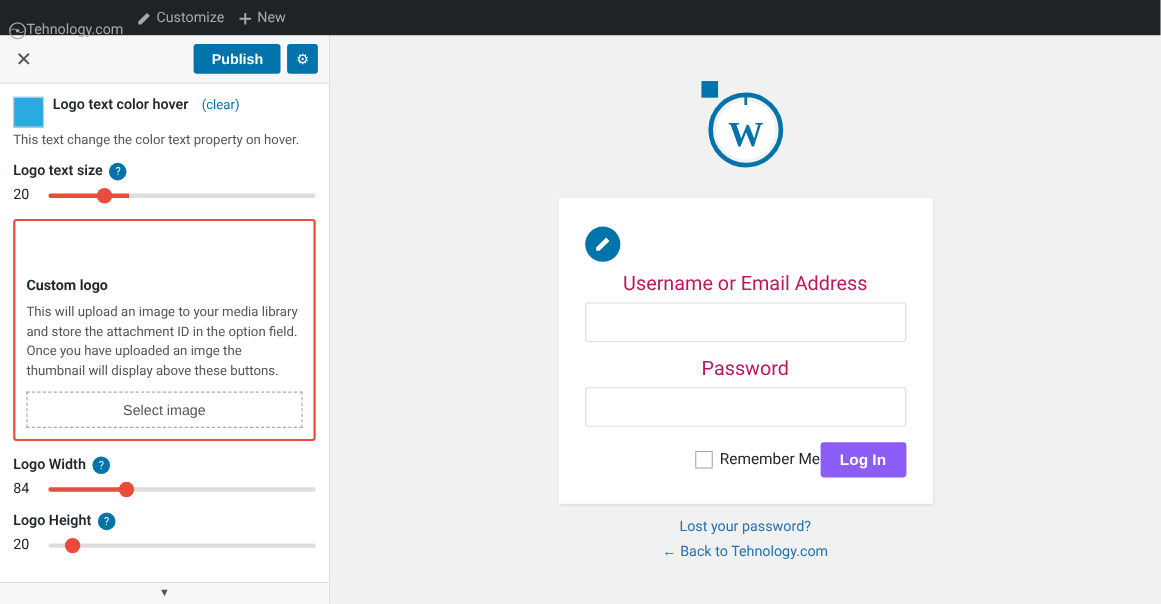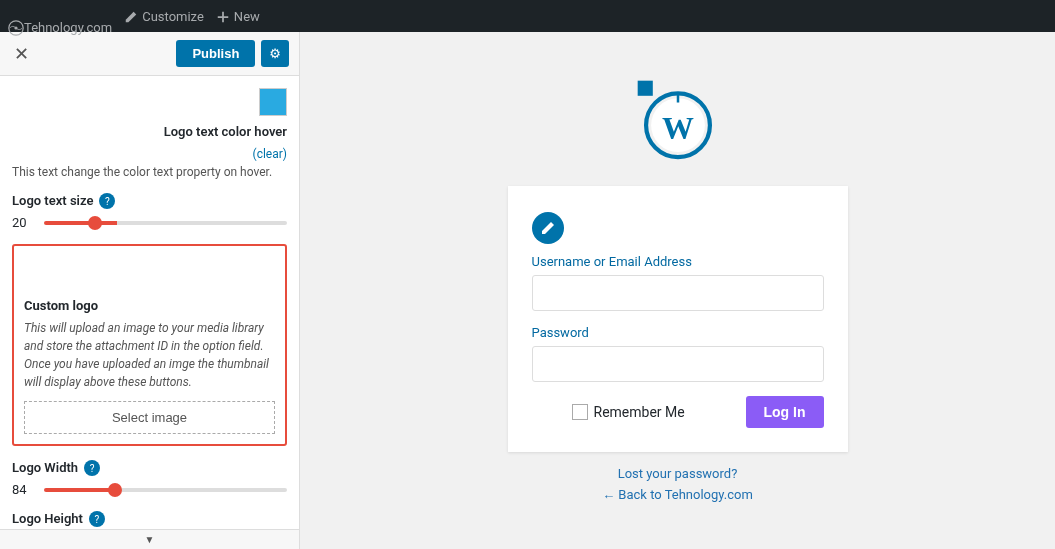--- a/index.html
+++ b/index.html
@@ -74,23 +74,22 @@
     
     #panel-scroll {
       overflow-y: auto;
       flex: 1;
       padding: 12px;
     }
 
     
     .field-row { margin-bottom: 14px; }
     .color-row {
-      display: flex; align-items: flex-end; gap: 8px;
+      display: flex; align-items: flex-start; gap: 8px;
       margin-bottom: 4px;
-      flex-direction: column;
     }
     .color-swatch {
       width: 28px; height: 28px;
       background: #29aae1;
       border: 1px solid #ccc;
       cursor: pointer;
     }
     .field-label { font-size: 13px; font-weight: 600; color: #23282d; }
     .field-clear { color: #0073aa; font-size: 12px; text-decoration: none; cursor: pointer; margin-left: 4px; }
     .field-desc { font-size: 12px; color: #555; margin-top: 2px; }
@@ -112,21 +111,21 @@
     }
 
     
     .custom-logo-box {
       border: 2px solid #e74c3c;
       border-radius: 3px;
       padding: 10px;
       margin-bottom: 14px;
     }
     .custom-logo-title { font-size: 13px; font-weight: 700; color: #23282d; margin-bottom: 6px; margin-top: 42px; }
-    .custom-logo-desc { font-size: 12px; color: #555; font-style: italic; margin-bottom: 10px; line-height: 1.5; }
+    .custom-logo-desc { font-size: 12px; color: #555; margin-bottom: 10px; line-height: 1.5; }
     .select-image-btn {
       display: block;
       width: 100%;
       padding: 8px;
       background: #fff;
       border: 1px dashed #aaa;
       color: #555;
       font-size: 13px;
       text-align: center;
       cursor: pointer;
@@ -184,29 +183,29 @@
       width: 340px;
       box-shadow: 0 1px 3px rgba(0,0,0,0.1);
     }
     .login-edit-icon {
       width: 32px; height: 32px;
       background: #0073aa; border-radius: 50%;
       display: flex; align-items: center; justify-content: center;
       margin-bottom: 10px; cursor: pointer;
     }
     .login-edit-icon svg { width: 16px; height: 16px; }
-    .login-label { font-size: 13px; color: #0369a1; margin-bottom: 6px; display: block; }
+    .login-label { font-size: 18px; color: #be185d; margin-bottom: 6px; display: block; text-align: center; }
     .login-input {
       width: 100%; height: 36px;
       border: 1px solid #ddd;
       border-radius: 3px;
       margin-bottom: 14px;
       background: #fff;
     }
-    .remember-row { display: flex; align-items: center; justify-content: space-between; margin-bottom: 0; margin-left: 40px; }
+    .remember-row { display: flex; align-items: center; justify-content: flex-end; margin-bottom: 0; margin-left: 40px; }
     .remember-left { display: flex; align-items: center; gap: 6px; }
     .remember-checkbox { width: 16px; height: 16px; border: 1px solid #aaa; background: #fff; cursor: pointer; }
     .remember-label { font-size: 14px; color: #23282d; }
     .login-btn {
       background: #8b5cf6; color: #fff; border: none;
       padding: 8px 18px; border-radius: 3px; cursor: pointer;
       font-size: 14px; font-weight: 600;
     }
     .lost-password { color: #2271b1; font-size: 13px; text-decoration: none; margin-top: 14px; display: block; cursor: pointer; }
     .back-link { color: #2271b1; font-size: 13px; text-decoration: none; margin-top: 6px; display: block; cursor: pointer; }

